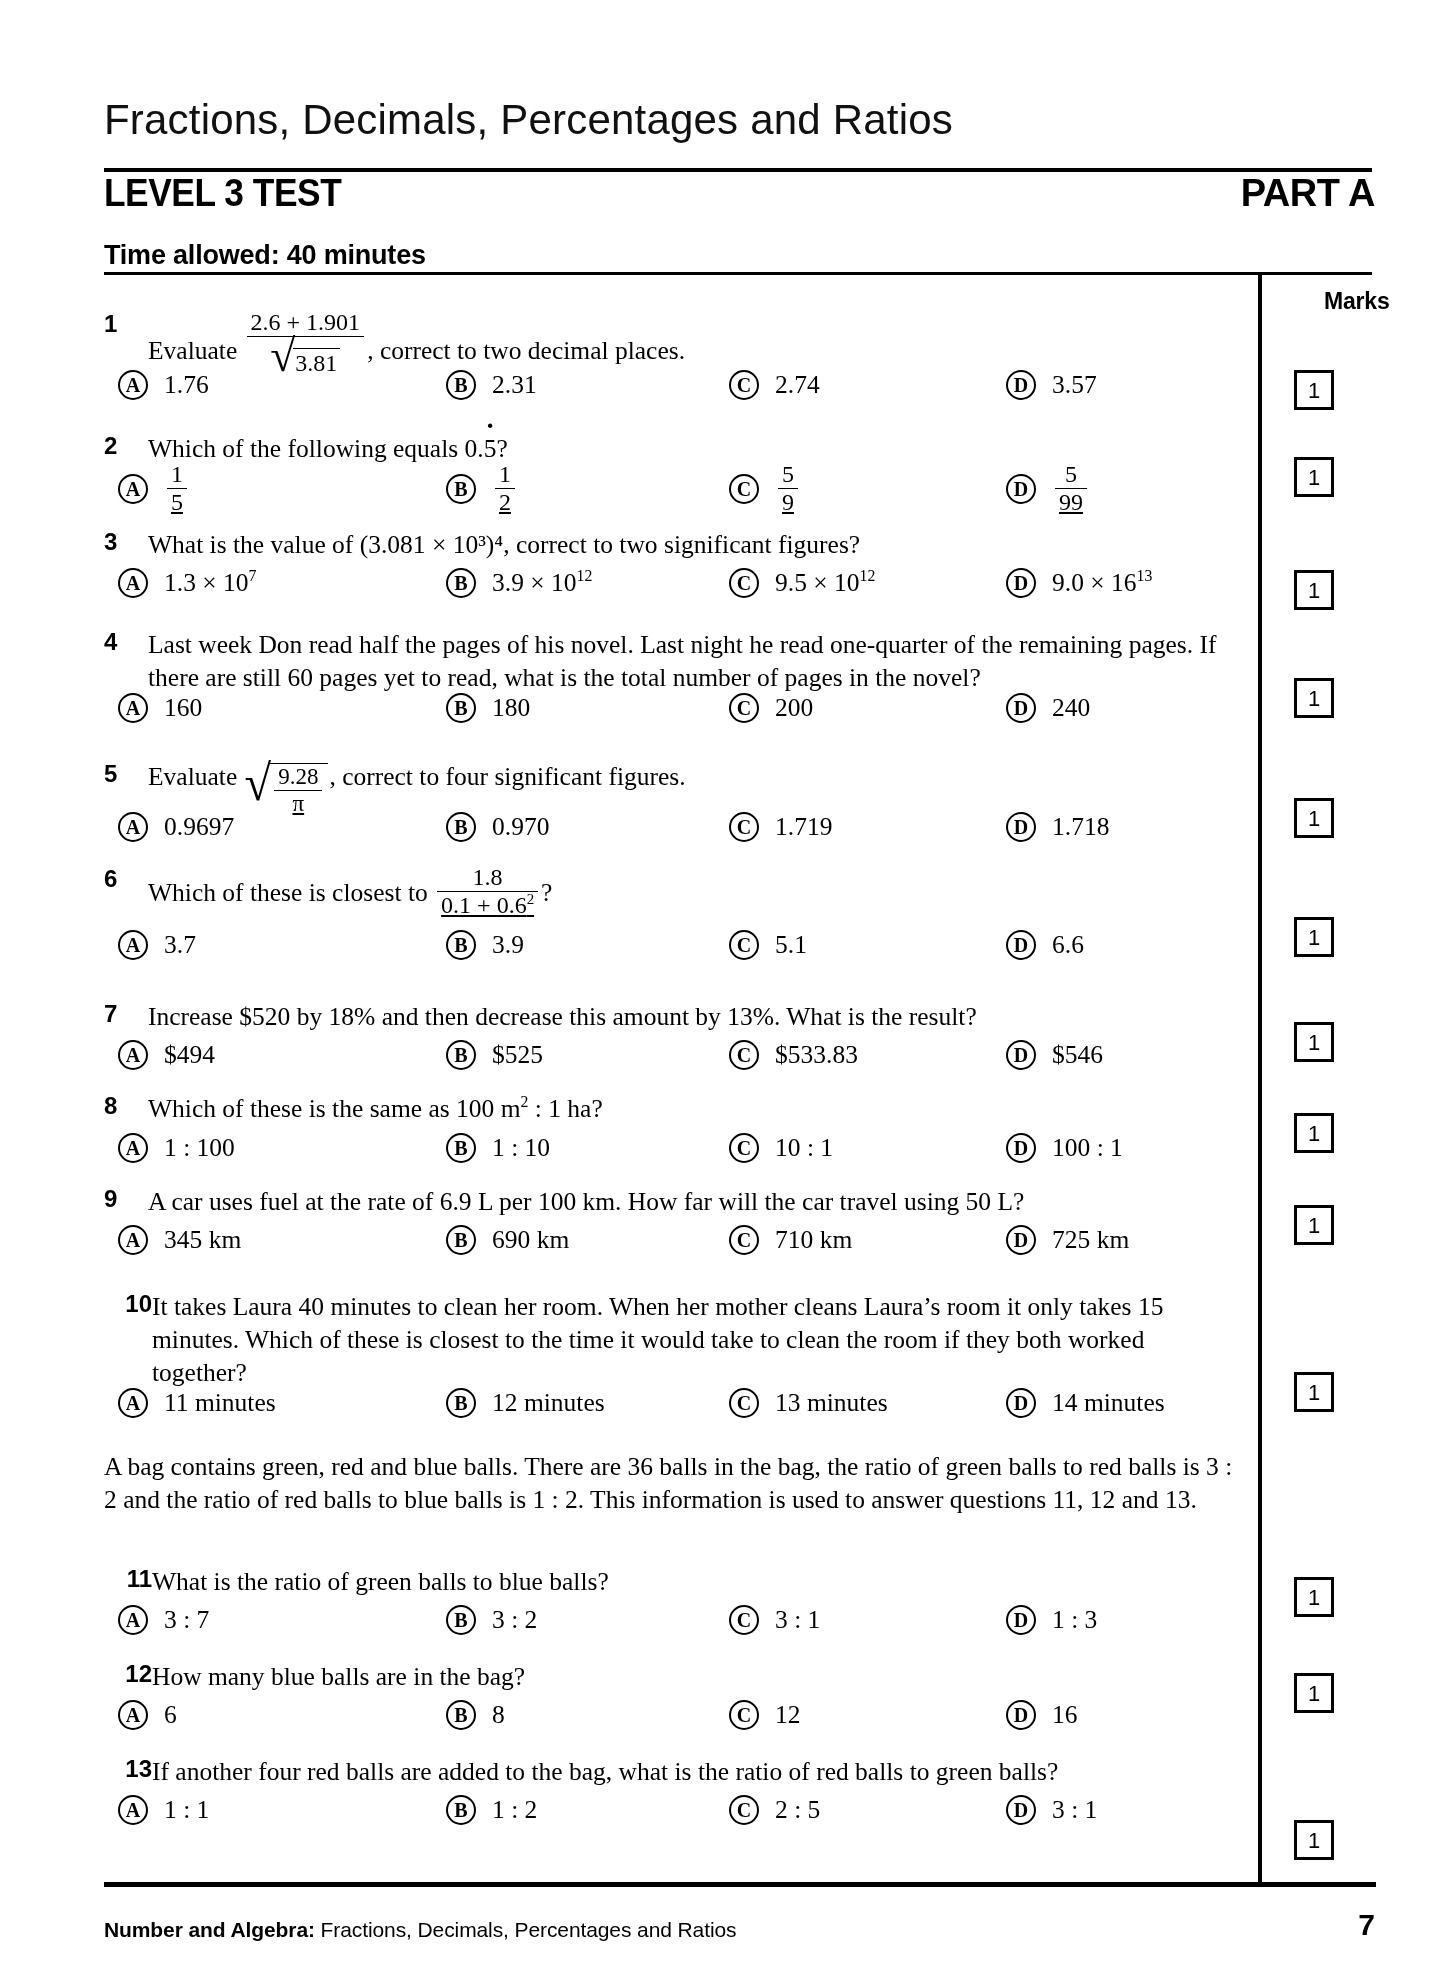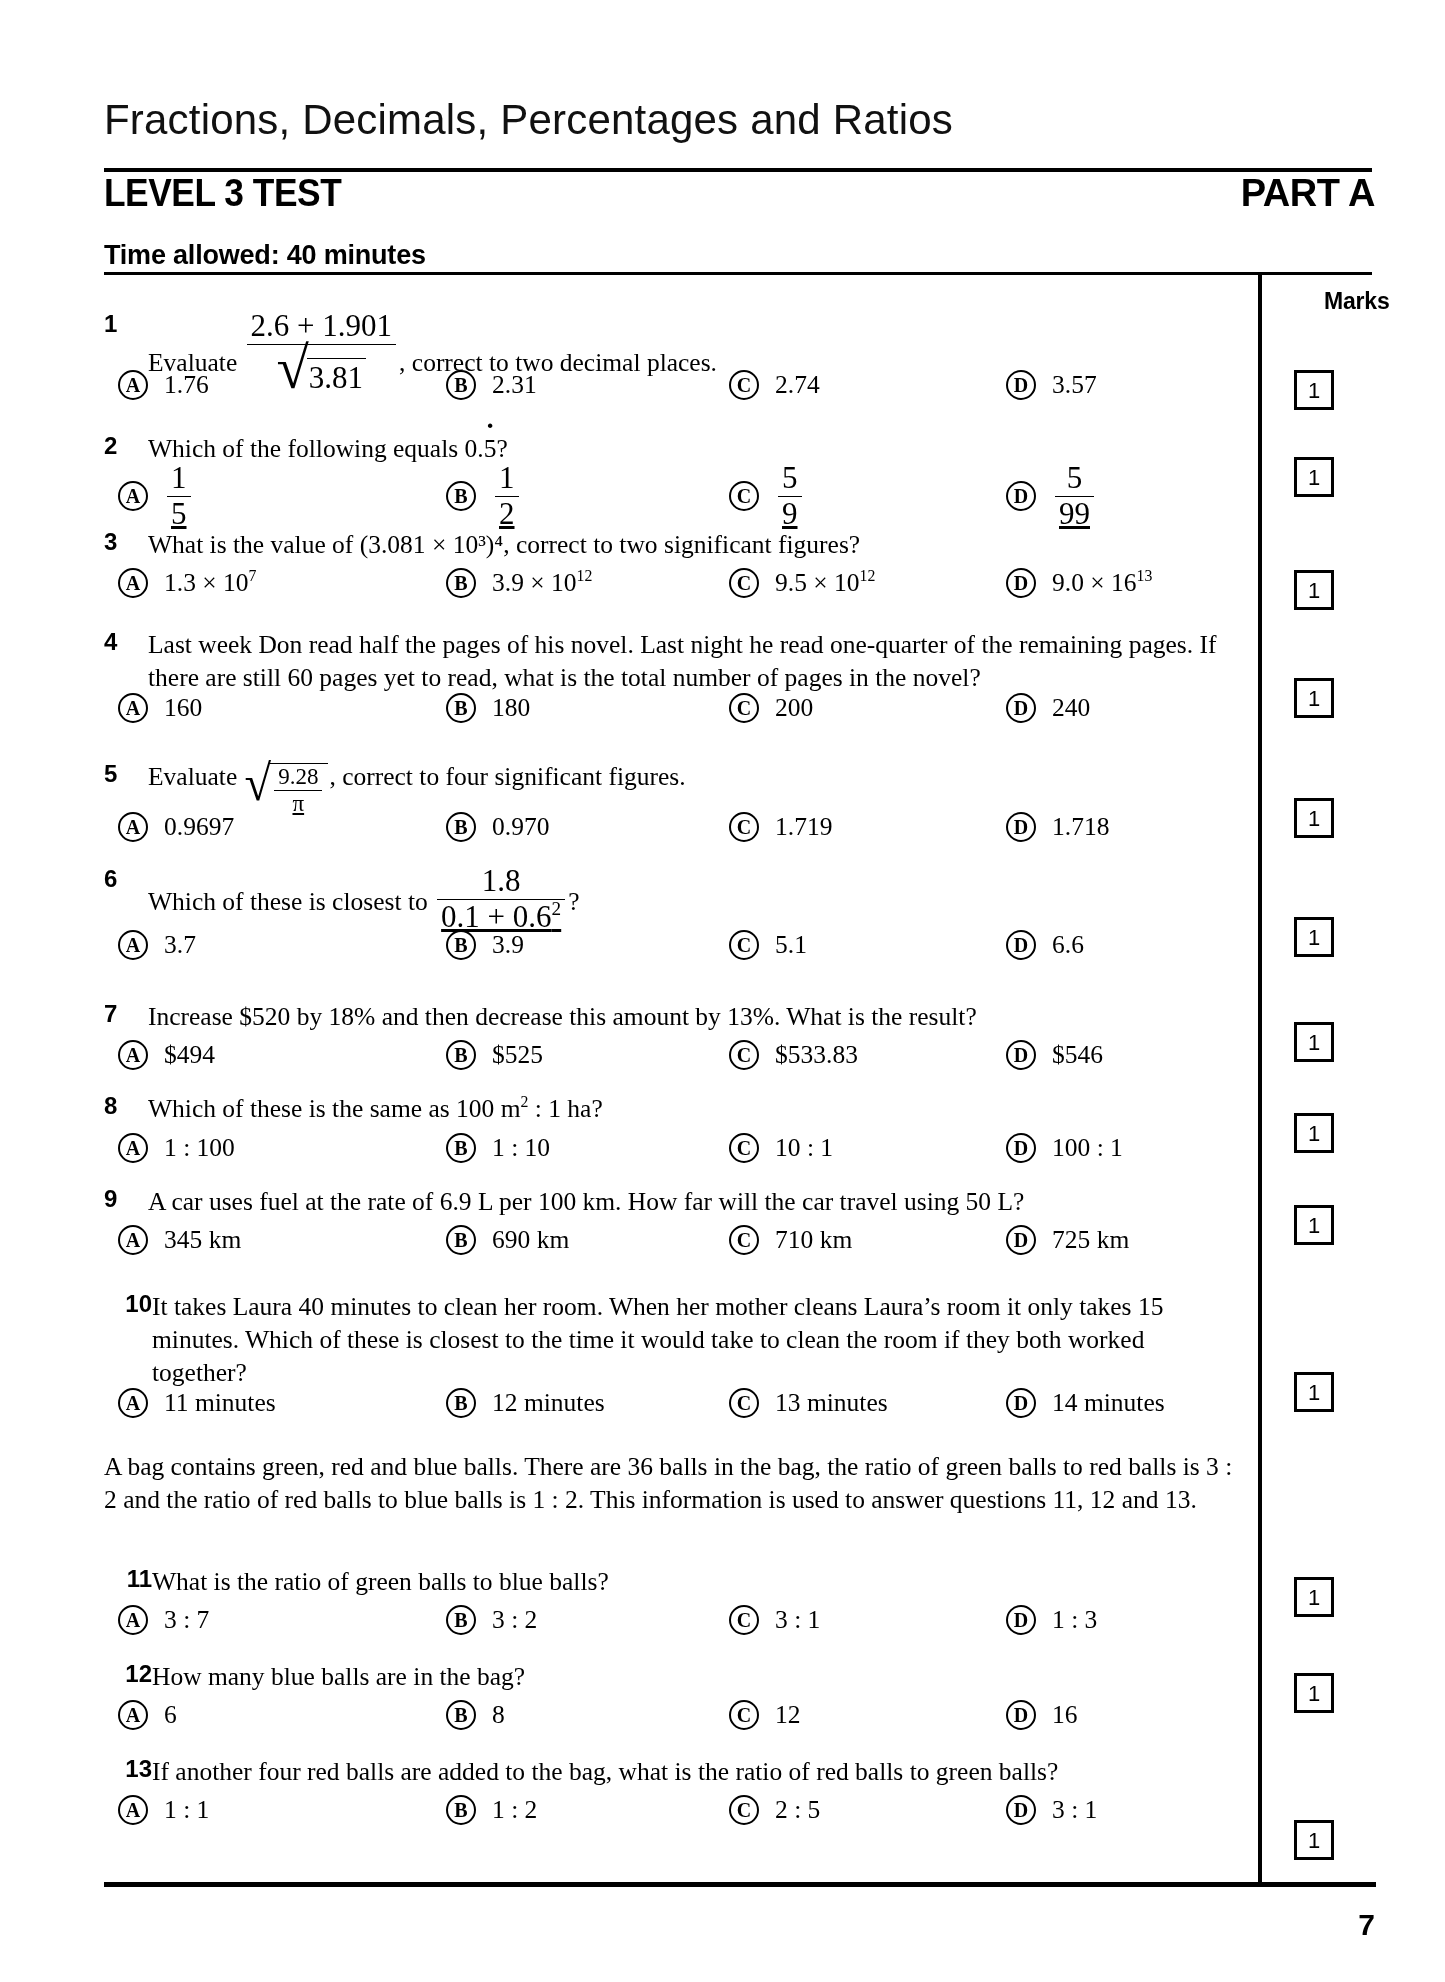--- a/index.html
+++ b/index.html
@@ -85,21 +85,21 @@
     font-family:"Liberation Serif", serif; font-weight:bold;
     font-size:20px; line-height:1; box-sizing:border-box;
     flex:0 0 auto;
   }
   .olab{margin-left:16px; font-size:25.5px; line-height:30px;}
 
   
   .frac{
     display:inline-block; vertical-align:-0.52em;
     text-align:center; line-height:1.05; margin:0 3px;
-    font-size:31px;
+    font-size:24px;
   }
   .frac .num{display:block; padding:0 4px 1px;}
   .frac .den{display:block; border-top:1.6px solid #000; padding:1px 4px 0;text-decoration:underline;}
   .frac.sm{font-size:23px; vertical-align:-0.55em;}
 
   .sqrt{display:inline-flex; align-items:stretch; vertical-align:-0.5em; margin:0 1px;}
   .sqrt .sign{
     font-size:1.9em; line-height:.78; margin-right:-2px;
     transform:translateY(2px) scaleY(1.05);
   }
@@ -473,15 +473,16 @@
         <span class="bub">C</span>
         <span class="olab">2 : 5</span>
       </div>
     <div class="opt d">
         <span class="bub">D</span>
         <span class="olab">3 : 1</span>
       </div>
   </div>
 
   <div class="rule rule-3"></div>
+  <div class="foot"><b>Number and Algebra:</b><span> Fractions, Decimals, Percentages and Ratios</span></div>
   <div class="pageno">7</div>
 
 </div>
 
 </body></html>

